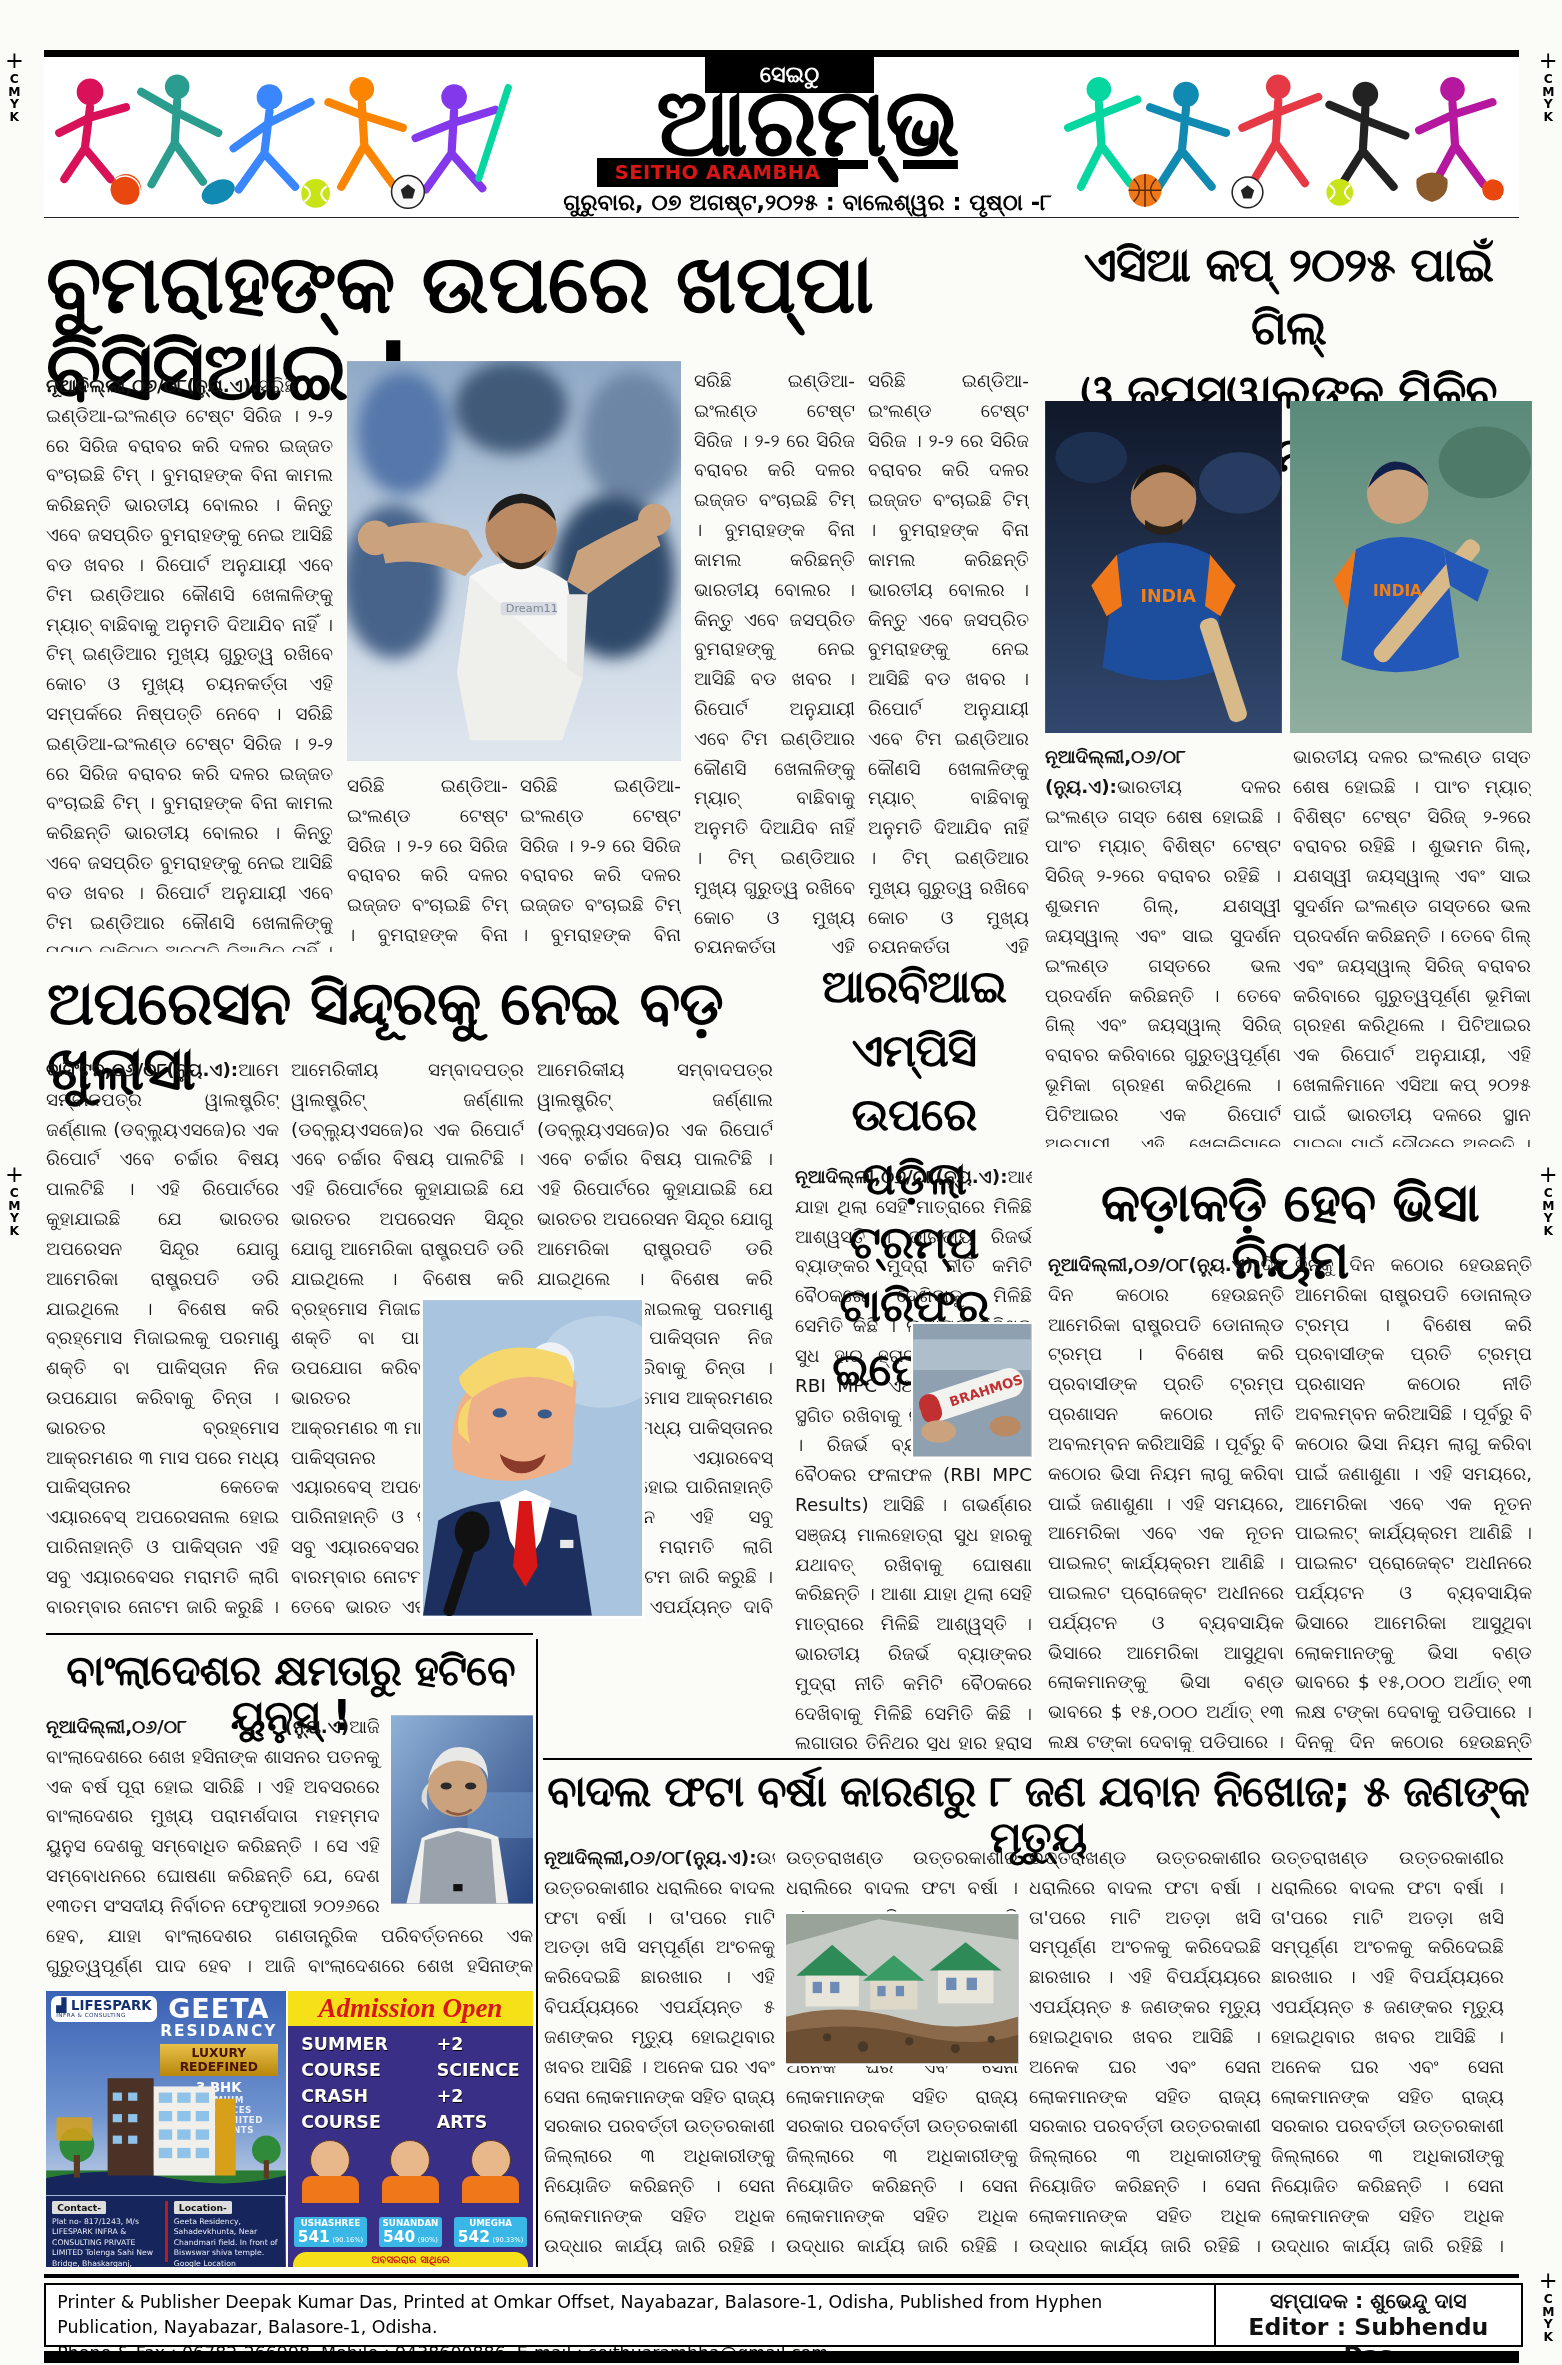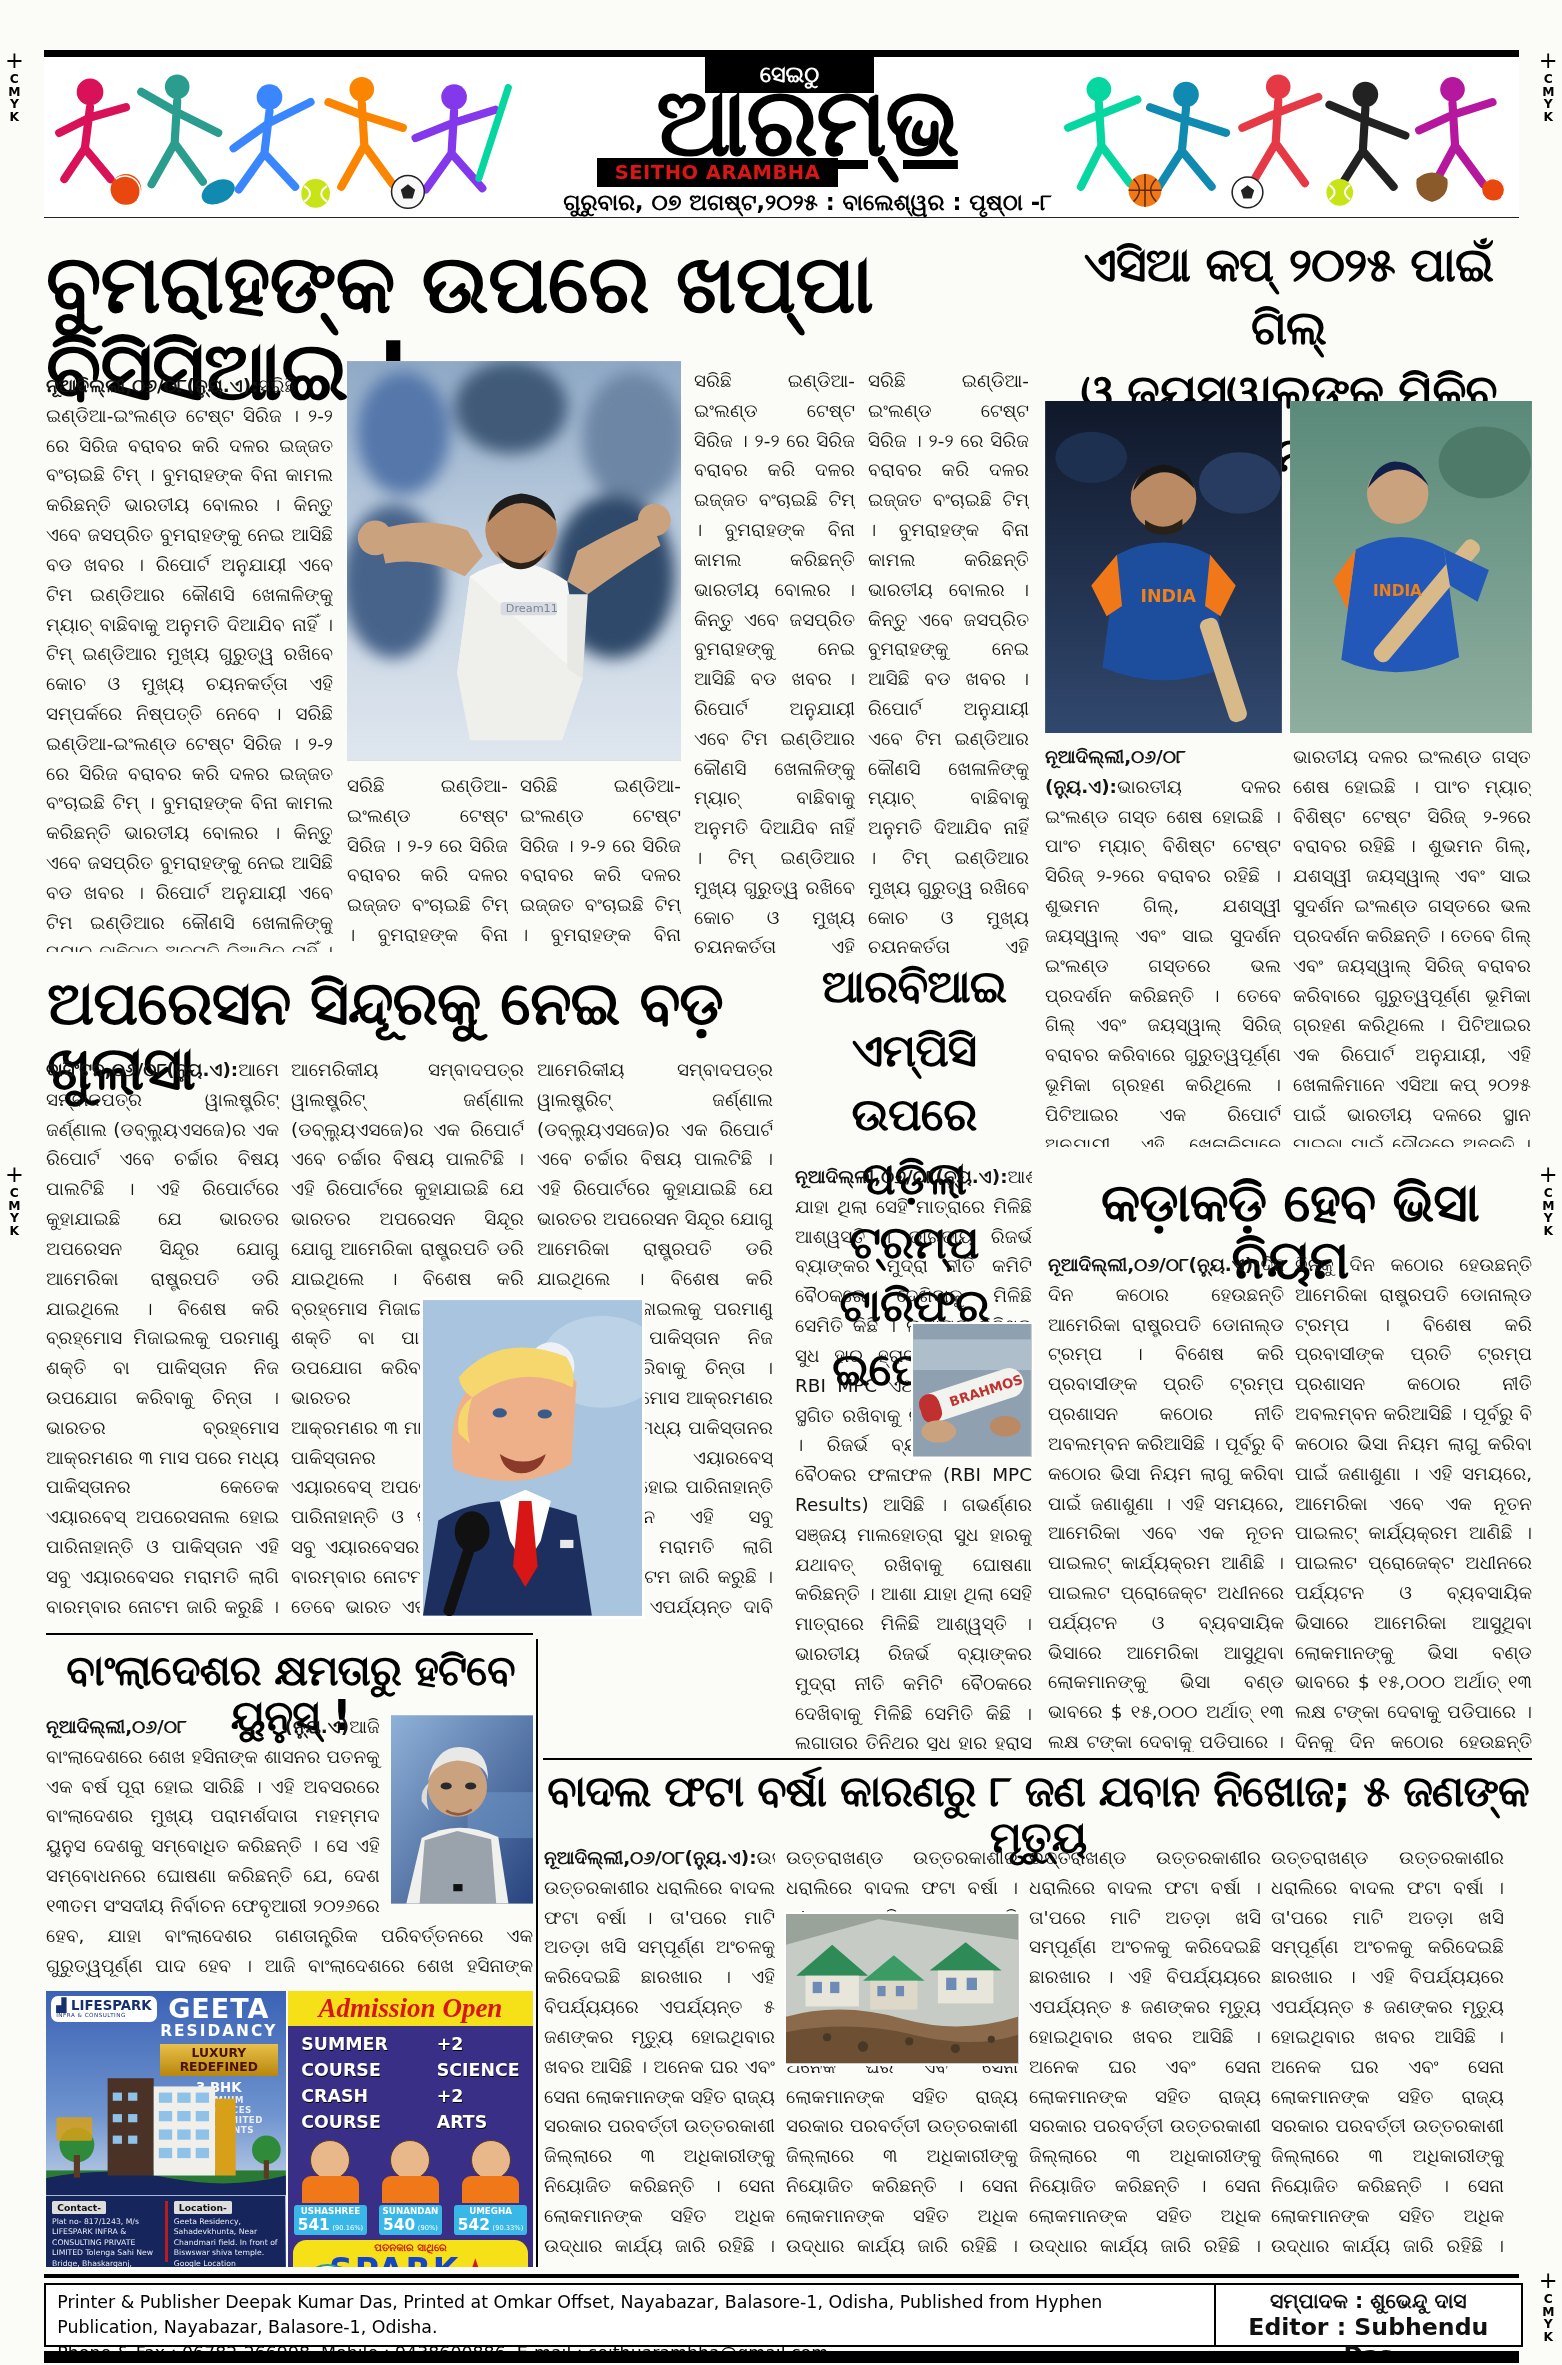--- a/index.html
+++ b/index.html
@@ -48,21 +48,21 @@
   .geeta .txt{color:#e8ecf5;font-size:7.7px;line-height:1.35;}
   .spark{background:#3a2f86;}
   .spark .adm{background:#f6e018;text-align:center;padding:2px 0;}
   .spark .adm span{font-family:"Liberation Serif",serif;font-style:italic;font-weight:700;color:#d81616;font-size:27px;}
   .spark .courses{display:flex;justify-content:space-between;padding:5.1px 13.3px 0 13.3px;gap:12px;}
   .spark .courses div{color:#fff;font-weight:900;font-size:17.4px;line-height:1.5;text-shadow:0.5px 1px 0 #000;}
   .spark .t3{display:flex;justify-content:space-around;margin-top:4.1px;}
   .spark .stu{text-align:center;}
   .spark .headc{width:38px;height:38px;border-radius:50%;background:#e8b88a;margin:0 auto;border:1.5px solid #5a3a22;}
   .spark .shirt{width:57px;height:27px;border-radius:9.2px 9.2px 0 0;background:#f07818;margin:-4.1px auto 0 auto;}
-  .spark .ribbon{background:#39b8e8;color:#fff;border-radius:3.1px;padding:1px 4.1px;margin-top:2px;}
+  .spark .ribbon{background:#39b8e8;color:#fff;border-radius:3.1px;padding:1px 4.1px;margin-top:14px;}
   .spark .ribbon .nm{font-size:8.7px;font-weight:700;}
   .spark .ribbon .sc{font-size:15.4px;font-weight:900;}
   .spark .ribbon .pc{font-size:6.7px;}
   .spark .panel{background:#f6e018;border-radius:13.3px;margin:5.1px 5.1px 0 5.1px;text-align:center;padding:2px 0 3.1px 0;position:relative;}
   .spark .odtag{color:#c81616;font-weight:700;font-size:10.2px;}
   .spark .b1{font-size:33px;font-weight:900;color:#1646c8;letter-spacing:2px;line-height:1;}
   .spark .b1 .star{color:#e01616;}
   .spark .logoc{position:absolute;left:9.2px;top:24.6px;width:47px;height:47px;border-radius:50%;background:#eafaf4;border:2px solid #2a9d8f;}
 </style>
 </head>
@@ -452,21 +452,21 @@
         <div class="ribbon"><span class="nm">SUNANDAN</span><br><span class="sc">540</span> <span class="pc">(90%)</span></div>
         </div>
       <div class="stu">
           <div class="headc"></div>
           <div class="shirt"></div>
         <div class="ribbon"><span class="nm">UMEGHA</span><br><span class="sc">542</span> <span class="pc">(90.33%)</span></div>
         </div>
     </div>
     <div class="panel">
       <div class="logoc"></div>
-      <div class="odtag">ପତନକାର ସାଥିରେ</div>
+      <div class="odtag">ଅବସରରାର ସାଥିରେ</div>
       <div class="b1"><span>SPARK</span><span class="star">★</span></div>
 
     </div>
 
   </div>
 
   <div class="abs hl ctr" style="left:544px;top:1768px;width:988px;font-size:43px;"><span>ବାଦଲ ଫଟା ବର୍ଷା କାରଣରୁ ୮ ଜଣ ଯବାନ ନିଖୋଜ; ୫ ଜଣଙ୍କ ମୃତ୍ୟୁ</span></div>
 
   <div class="abs body-text" style="left:544px;top:1843px;width:231px;height:421px;">
     <b>ନୂଆଦିଲ୍ଲୀ,୦୬/୦୮(ନ୍ୟୁ.ଏ):</b><span>ଉତ୍ତରାଖଣ୍ଡ ଉତ୍ତରକାଶୀର ଧରାଲିରେ ବାଦଲ ଫଟା ବର୍ଷା । ତା'ପରେ ମାଟି ଅତଡ଼ା ଖସି ସମ୍ପୂର୍ଣ୍ଣ ଅଂଚଳକୁ କରିଦେଇଛି ଛାରଖାର । ଏହି ବିପର୍ଯ୍ୟୟରେ ଏପର୍ଯ୍ୟନ୍ତ ୫ ଜଣଙ୍କର ମୃତ୍ୟୁ ହୋଇଥିବାର ଖବର ଆସିଛି । ଅନେକ ଘର ଏବଂ ସେନା ଲୋକମାନଙ୍କ ସହିତ ରାଜ୍ୟ ସରକାର ପରବର୍ତ୍ତୀ ଉତ୍ତରକାଶୀ ଜିଲ୍ଲାରେ ୩ ଅଧିକାରୀଙ୍କୁ ନିୟୋଜିତ କରିଛନ୍ତି । ସେନା ଲୋକମାନଙ୍କ ସହିତ ଅଧିକ ଉଦ୍ଧାର କାର୍ଯ୍ୟ ଜାରି ରହିଛି । ଉତ୍ତରାଖଣ୍ଡ ଉତ୍ତରକାଶୀର ଧରାଲିରେ ବାଦଲ ଫଟା ବର୍ଷା । ତା'ପରେ ମାଟି ଅତଡ଼ା ଖସି ସମ୍ପୂର୍ଣ୍ଣ ଅଂଚଳକୁ କରିଦେଇଛି ଛାରଖାର । ଏହି ବିପର୍ଯ୍ୟୟରେ ଏପର୍ଯ୍ୟନ୍ତ ୫ ଜଣଙ୍କର ମୃତ୍ୟୁ ହୋଇଥିବାର ଖବର ଆସିଛି । ଅନେକ ଘର ଏବଂ ସେନା ଲୋକମାନଙ୍କ ସହିତ ରାଜ୍ୟ ସରକାର ପରବର୍ତ୍ତୀ ଉତ୍ତରକାଶୀ ଜିଲ୍ଲାରେ ୩ ଅଧିକାରୀଙ୍କୁ ନିୟୋଜିତ କରିଛନ୍ତି । ସେନା ଲୋକମାନଙ୍କ ସହିତ ଅଧିକ ଉଦ୍ଧାର କାର୍ଯ୍ୟ ଜାରି ରହିଛି ।</span>

